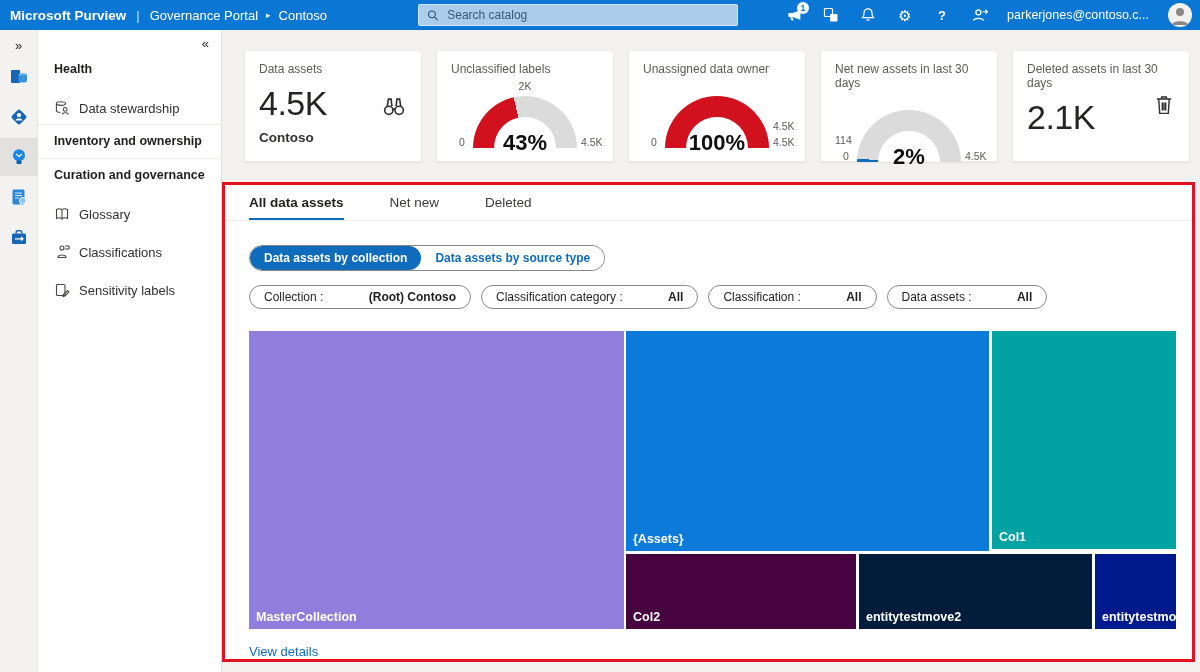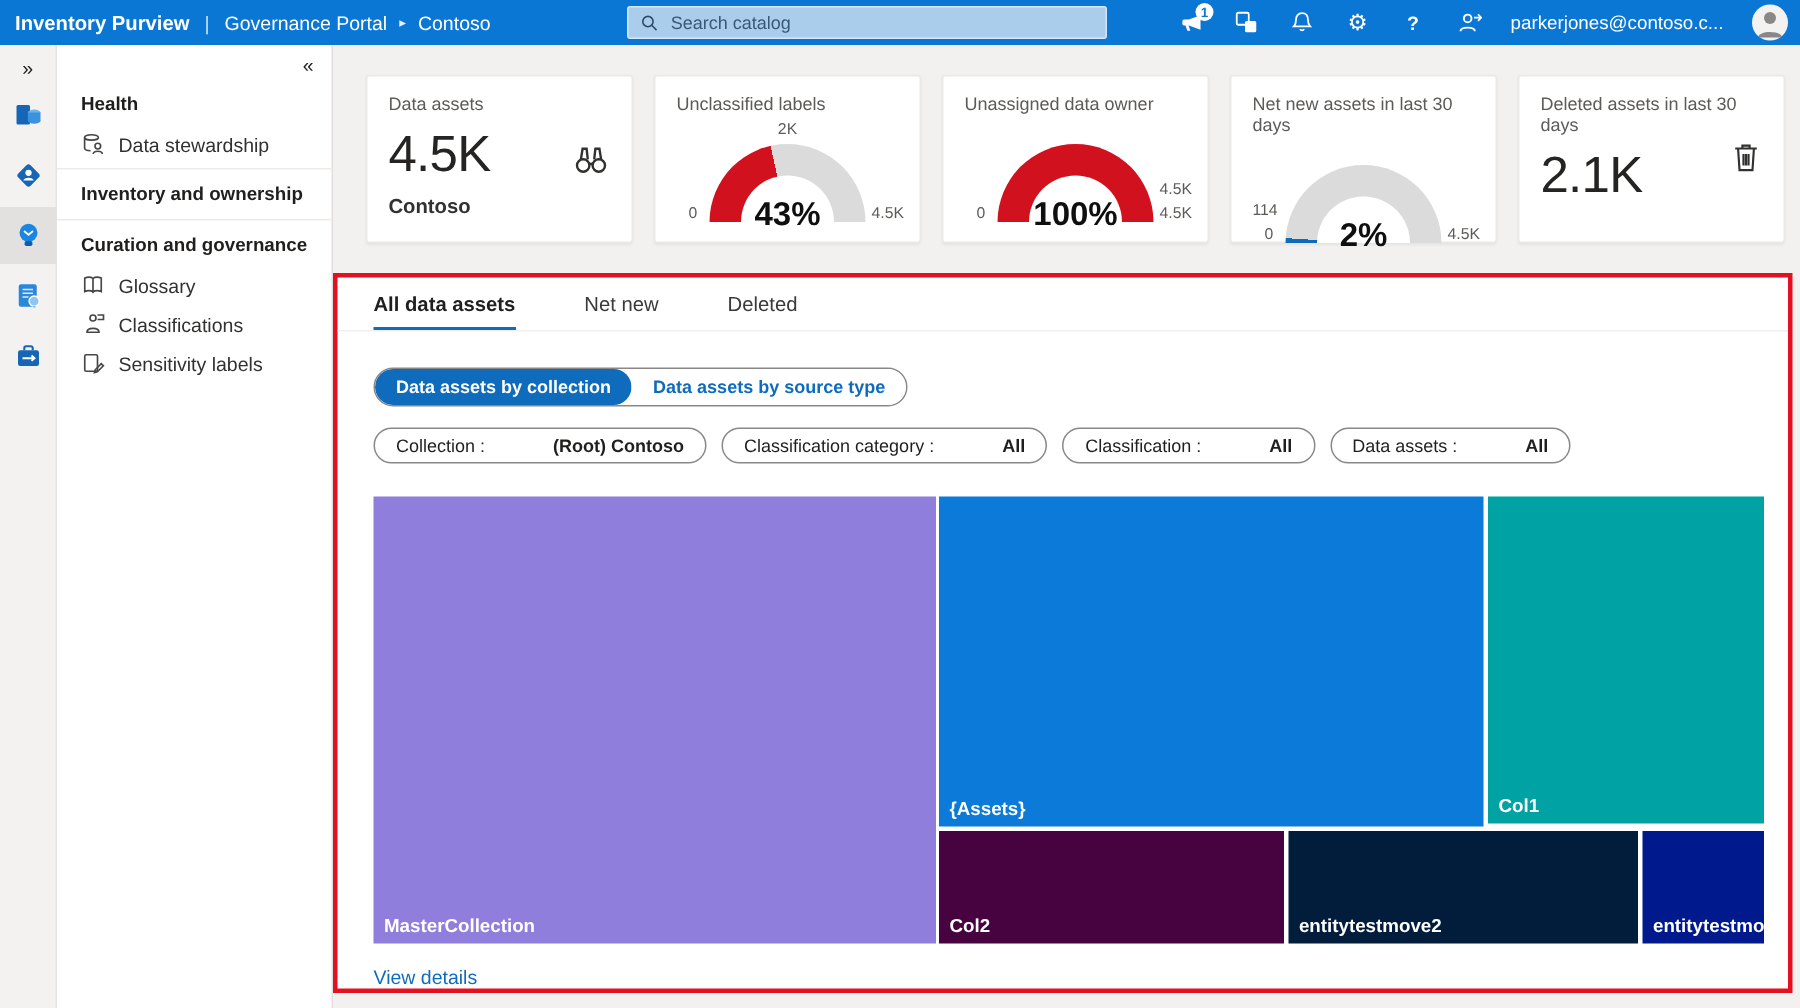--- a/index.html
+++ b/index.html
@@ -30,21 +30,21 @@
   .rail-expand{font-size:13px;color:#201f1e;height:22px;display:flex;align-items:center;cursor:pointer;}
   .rail-item{width:38px;height:38px;display:flex;align-items:center;justify-content:center;cursor:pointer;margin-top:2px;}
   .rail-item.sel{background:#e3e1df;}
 
   
   .sidenav{width:184px;background:#fff;border-right:1px solid #e1dfdd;padding-top:4px;flex-shrink:0;}
   .collapse-row{display:flex;justify-content:flex-end;padding:2px 12px 4px 0;}
   .collapse-btn{font-size:13px;color:#201f1e;cursor:pointer;}
   .sec-hdr{font-size:12.5px;font-weight:700;color:#201f1e;padding:7px 10px 7px 16px;}
   .sec-div{border-top:1px solid #edebe9;margin:3px 0 2px;}
-  .nav-item{display:flex;align-items:center;gap:9px;height:26px;padding:0 10px 0 16px;font-size:13px;color:#323130;cursor:pointer;}
+  .nav-item{display:flex;align-items:center;gap:9px;height:26px;padding:0 10px 0 16px;font-size:13px;color:#323130;cursor:pointer;margin-top:12px;}
   .nav-item.sel{background:#edebe9;}
   .nav-ic{width:16px;height:16px;flex-shrink:0;display:flex;align-items:center;justify-content:center;}
 
   
   .main{position:relative;flex:1;background:#f2f1f0;}
   .cards{position:absolute;top:20px;left:22px;display:flex;gap:14px;}
   .card{width:178px;height:112px;background:#fff;border:1px solid #ebe9e7;border-radius:2px;box-shadow:0 1px 2px rgba(0,0,0,.06);position:relative;padding:11px 14px;}
   .card-title{font-size:12px;color:#5d5b58;}
   .big-val{font-size:34px;font-weight:300;color:#252423;margin-top:8px;letter-spacing:-.5px;}
   .card-sub{font-size:13.5px;font-weight:700;color:#323130;position:absolute;left:14px;bottom:16px;}
@@ -77,21 +77,21 @@
   .pill b{font-weight:700;padding-left:42px;}
   .treemap{position:relative;margin:22px 0 0 24px;width:927px;height:298px;}
   .tm-cell{position:absolute;overflow:hidden;cursor:pointer;}
   .tm-label{position:absolute;left:7px;bottom:5px;color:#fff;font-size:12.5px;font-weight:700;white-space:nowrap;}
   .view-details{margin:15px 0 0 24px;font-size:13px;color:#0f6cbd;cursor:pointer;display:inline-block;}
 </style>
 </head>
 <body>
 
 <div class="topbar">
-  <span class="brand">Inventory Purview</span>
+  <span class="brand">Microsoft Purview</span>
   <span class="brand-sep">|</span>
   <span class="crumb">Governance Portal</span>
   <span class="crumb-chev">▸</span>
   <span class="crumb">Contoso</span>
 
   <div class="searchbox">
     <svg width="13" height="13" viewBox="0 0 16 16">
         <circle cx="6.5" cy="6.5" r="4.5" fill="none" stroke="#2d4b66" stroke-width="1.4"></circle>
         <path d="M10 10 L14 14" stroke="#2d4b66" stroke-width="1.4"></path>
       </svg>

